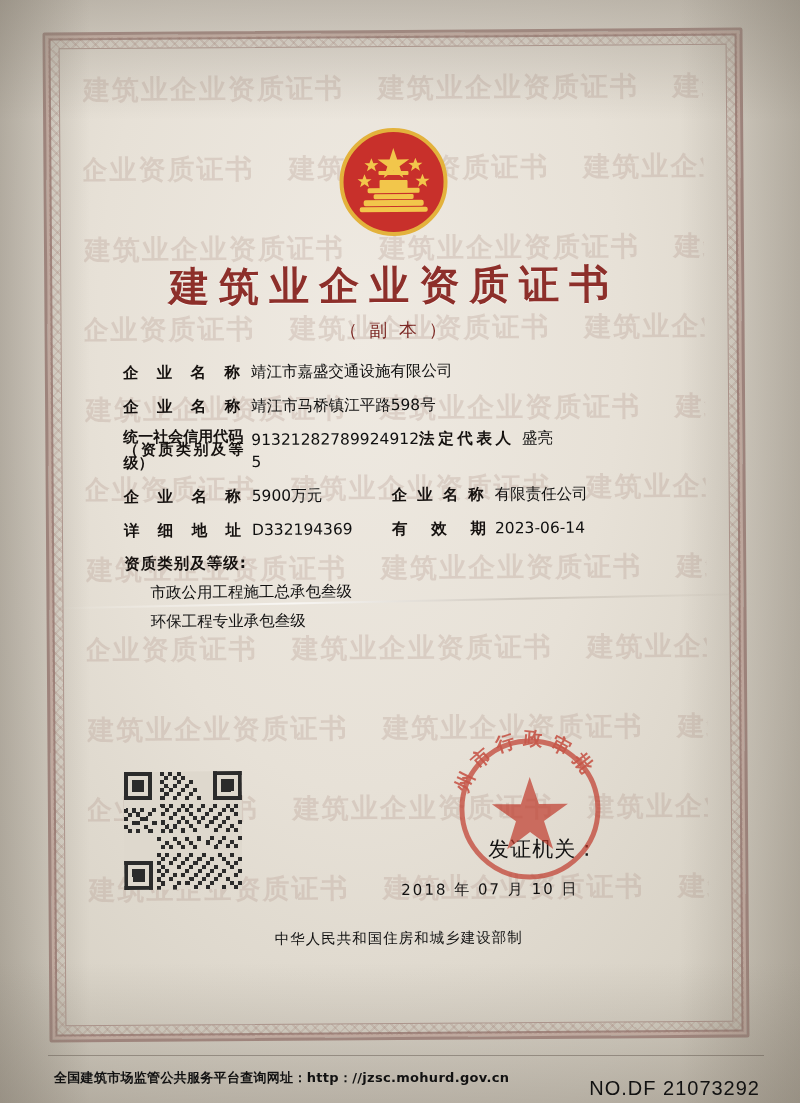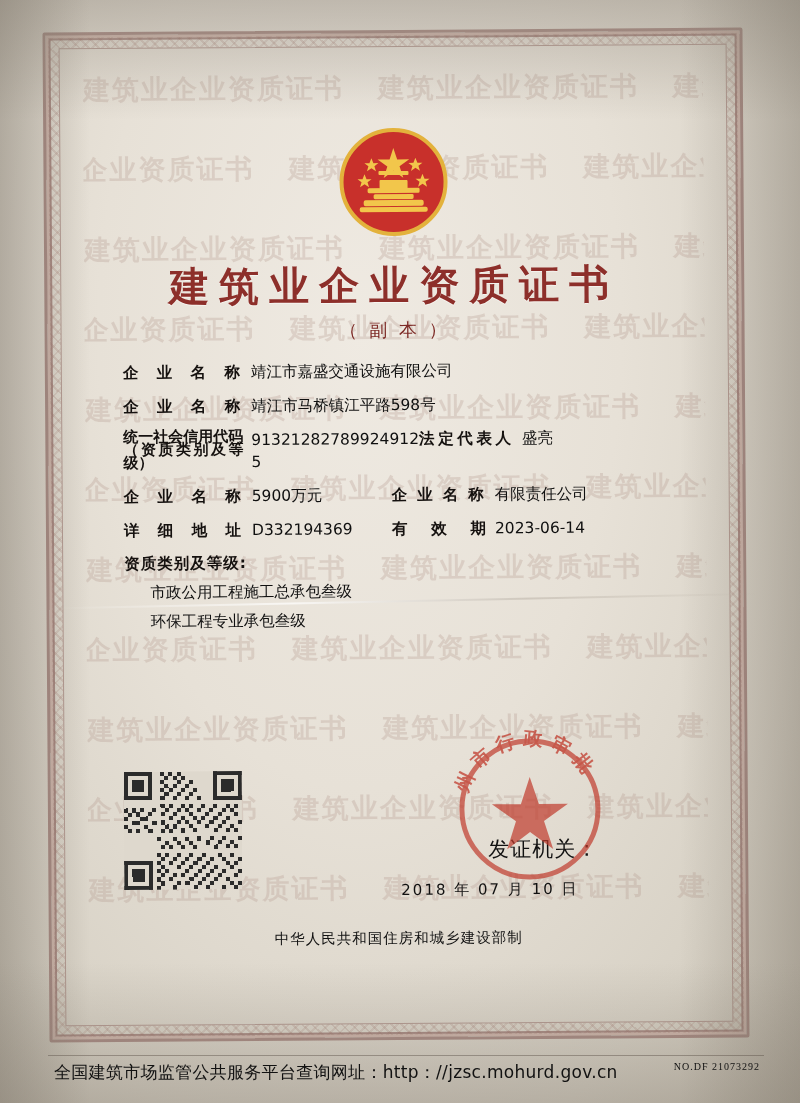--- a/index.html
+++ b/index.html
@@ -112,22 +112,22 @@
   .issue-date{
     position:absolute;right:170px;bottom:140px;font-size:15px;color:#111;letter-spacing:2px;
   }
   .maker{
     position:absolute;left:0;right:0;bottom:92px;text-align:center;font-size:14.5px;color:#111;letter-spacing:1px;
   }
 
   .footer{
     position:absolute;left:0;right:0;bottom:14px;height:34px;
   }
-  .footer-left{position:absolute;left:54px;top:6px;font-size:17px;color:#111;letter-spacing:.3px;}
-  .footer-right{position:absolute;right:40px;top:6px;font-size:10px;color:#111;letter-spacing:1px;font-family:Liberation Serif, serif;}
+  .footer-left{position:absolute;left:54px;top:14px;font-size:13px;color:#111;letter-spacing:.3px;font-weight:bold;}
+  .footer-right{position:absolute;right:40px;top:22px;font-size:20px;color:#111;letter-spacing:1px;font-family:Liberation Sans, sans-serif;}
   .footer-rule{position:absolute;left:48px;right:36px;top:0;height:1px;background:rgba(90,80,70,.45);}
 </style>
 </head>
 <body>
 
 <div class="page">
 
   <div class="cert">
     <div class="border-outer"></div>
     <div class="guilloche"></div>

